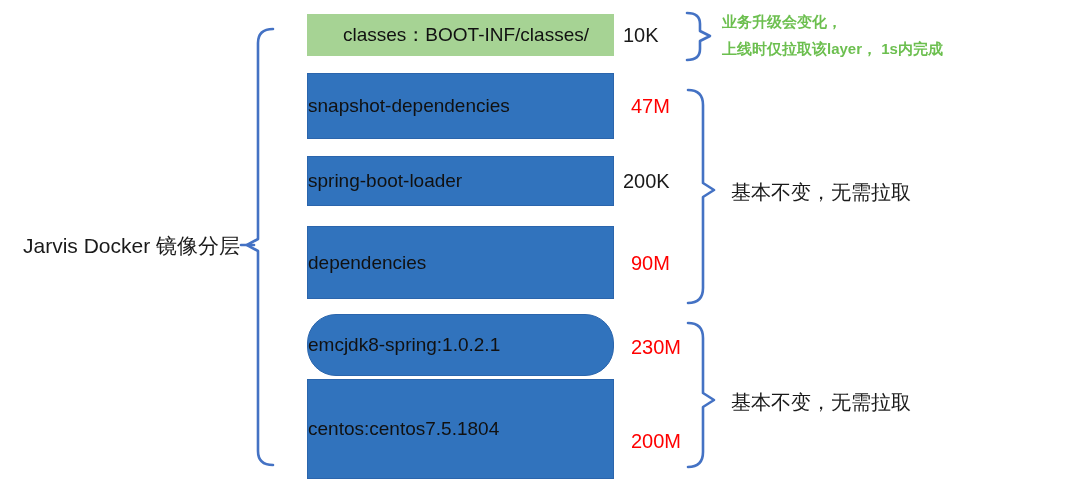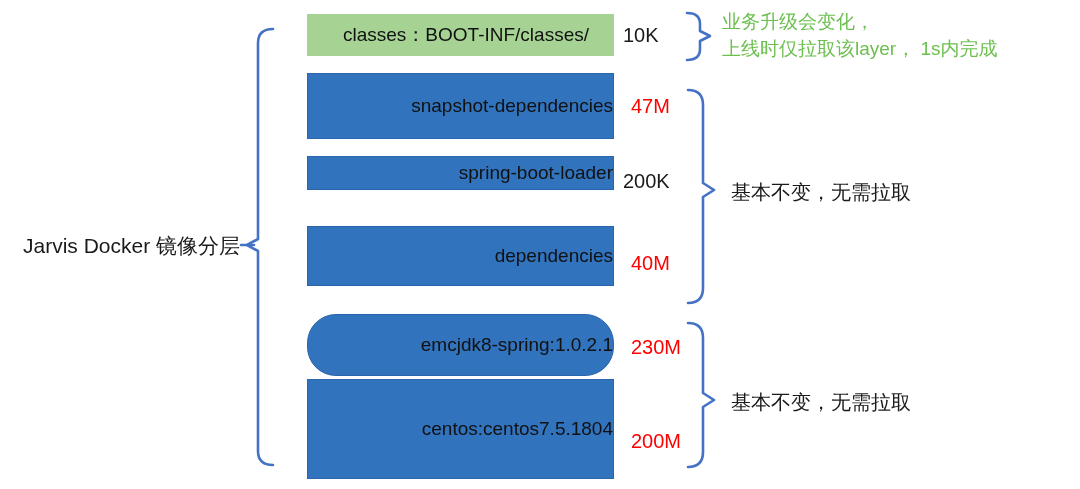--- a/index.html
+++ b/index.html
@@ -40,21 +40,21 @@
     stroke-width: 2.6;
     stroke-linecap: round;
     stroke-linejoin: round;
   }
   .layer {
     position: absolute;
     left: 307px;
     width: 307px;
     display: flex;
     align-items: center;
-    justify-content: flex-end;
+    justify-content: flex-start;
     box-sizing: border-box;
     font-size: 19px;
     color: #111111;
   }
   .layer.blue {
     background: var(--box_blue);
     border: 1.5px solid var(--box_blue_border);
   }
   .layer.green {
     background: var(--box_green);
@@ -68,24 +68,25 @@
     font-size: 20px;
     line-height: 26px;
     color: var(--text_dark);
     white-space: nowrap;
   }
   .size-label.red { color: var(--size_red); margin-left: 8px; }
   .annotation-top {
     position: absolute;
     left: 722px;
     top: 8px;
-    font-size: 19px;
+    font-size: 15px;
     line-height: 27px;
     color: var(--annotation_green);
     white-space: nowrap;
+    font-weight: bold;
   }
   .annotation-mid, .annotation-bottom {
     position: absolute;
     left: 731px;
     font-size: 20px;
     line-height: 26px;
     color: var(--text_dark);
     white-space: nowrap;
   }
   .annotation-mid { top: 179px; }
@@ -105,37 +106,37 @@
     <path d="M 688 90 Q 703 90 703 105 L 703 183 L 714 190 L 703 197 L 703 288 Q 703 303 688 303"></path>
     <path d="M 688 323 Q 703 323 703 338 L 703 393 L 714 400 L 703 407 L 703 452 Q 703 467 688 467"></path>
   </svg>
 
   <div class="layer green" style="top:14px;  height:42px;justify-content:center;">
     <span>classes：BOOT-INF/classes/</span>
   </div>
   <div class="layer blue" style="top:73px;  height:66px;">
     <span>snapshot-dependencies</span>
   </div>
-  <div class="layer blue" style="top:156px; height:34px;">
+  <div class="layer blue" style="top:156px; height:50px;">
     <span>spring-boot-loader</span>
   </div>
-  <div class="layer blue" style="top:226px; height:60px;">
+  <div class="layer blue" style="top:226px; height:73px;">
     <span>dependencies</span>
   </div>
   <div class="layer blue" style="top:314px; height:62px;border-radius:29px;">
     <span>emcjdk8-spring:1.0.2.1</span>
   </div>
   <div class="layer blue" style="top:379px; height:100px;">
     <span>centos:centos7.5.1804</span>
   </div>
 
   <div class="size-label" style="top:22px;">10K</div>
   <div class="size-label red" style="top:93px;">47M</div>
   <div class="size-label" style="top:168px;">200K</div>
-  <div class="size-label red" style="top:250px;">40M</div>
+  <div class="size-label red" style="top:250px;">90M</div>
   <div class="size-label red" style="top:334px;">230M</div>
   <div class="size-label red" style="top:428px;">200M</div>
 
   <div class="annotation-top">
     <div>业务升级会变化，</div>
     <div>上线时仅拉取该layer， 1s内完成</div>
   </div>
   <div class="annotation-mid">基本不变，无需拉取</div>
   <div class="annotation-bottom">基本不变，无需拉取</div>
 

